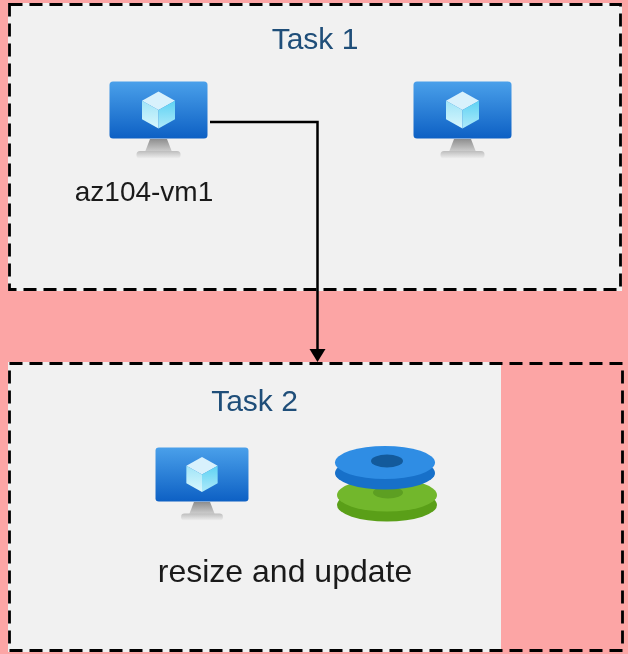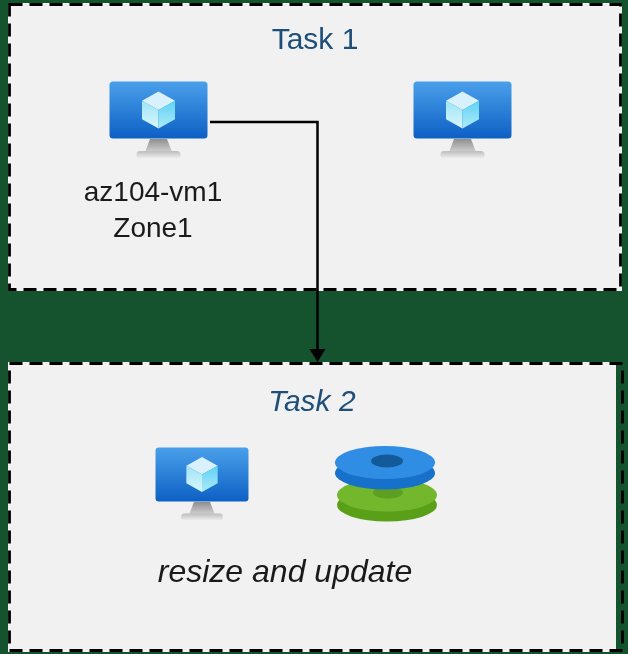--- a/index.html
+++ b/index.html
@@ -1,38 +1,38 @@
 <!DOCTYPE html>
 <html><head>
 <meta charset="utf-8">
 <style>
   html,body{margin:0;padding:0;background:#ffffff;}
   #canvas{
     position:relative;width:628px;height:654px;overflow:hidden;
-    font-family:"Liberation Sans", sans-serif;background:#14532d;
+    font-family:"Liberation Sans", sans-serif;background:#fca5a5;
   }
   .task-box{position:absolute;background:#f1f1f1;}
   #task1-box{left:8px;top:3px;width:614px;height:288px;}
-  #task2-box{left:8px;top:362px;width:608px;height:290px;font-style:italic;}
+  #task2-box{left:8px;top:362px;width:493px;height:290px;}
   .task-title{
     position:absolute;left:0;width:100%;text-align:center;
     color:#1f4e79;font-size:30px;line-height:36px;font-weight:400;
   }
   #task1-box .task-title{top:18px;}
   #task2-box .task-title{top:21px;}
   .vm-icon-svg{position:absolute;display:block;}
   #vm1-icon{left:101px;top:78px;width:99px;height:78px;}
   #vm2-icon{left:405px;top:78px;width:99px;height:78px;}
   #task2-vm-icon{left:147px;top:85px;width:94px;height:74px;}
   #disk-icon{left:325px;top:82px;width:106px;height:80px;}
   .vm-label{
     position:absolute;text-align:center;color:#1a1a1a;
     font-size:28px;line-height:36px;
   }
-  #vm1-label{left:25px;top:171px;width:240px;}
+  #vm1-label{left:16px;top:171px;width:240px;}
   #vm2-label{left:335px;top:171px;width:240px;}
   #task2-caption{
     position:absolute;left:146px;top:191px;width:262px;text-align:center;
     color:#1a1a1a;font-size:32px;line-height:36px;white-space:nowrap;
   }
   #overlay{
     position:absolute;left:0;top:0;width:628px;height:654px;
     pointer-events:none;z-index:5;
   }
   #defs-holder{position:absolute;width:0;height:0;left:0;top:0;}
@@ -83,21 +83,20 @@
       <rect x="0.5" y="0.5" width="98" height="57" rx="3.5" fill="url(#gs)"></rect>
       <polygon points="49.5,10.5 66,19.75 49.5,29 33,19.75" fill="#d8f1fc"></polygon>
       <polygon points="33,19.75 49.5,29 49.5,47.5 33,38.25" fill="url(#gcl)"></polygon>
       <polygon points="66,19.75 49.5,29 49.5,47.5 66,38.25" fill="url(#gcr)"></polygon>
       <polygon points="41,58 58,58 63,71 36,71" fill="url(#gn)"></polygon>
       <rect x="27.5" y="70" width="44" height="7.5" rx="3.5" fill="url(#gb)"></rect>
     </svg>
 
     <div class="vm-label" id="vm1-label">
       <div>az104-vm1</div>
-      <div>Zone1</div>
     </div>
     <div class="vm-label" id="vm2-label">
     </div>
   </div>
 
   <div class="task-box" id="task2-box">
     <div class="task-title">Task 2</div>
 
     <svg class="vm-icon-svg" id="task2-vm-icon" viewBox="0 0 99 78">
       <rect x="0.5" y="0.5" width="98" height="57" rx="3.5" fill="url(#gs)"></rect>

